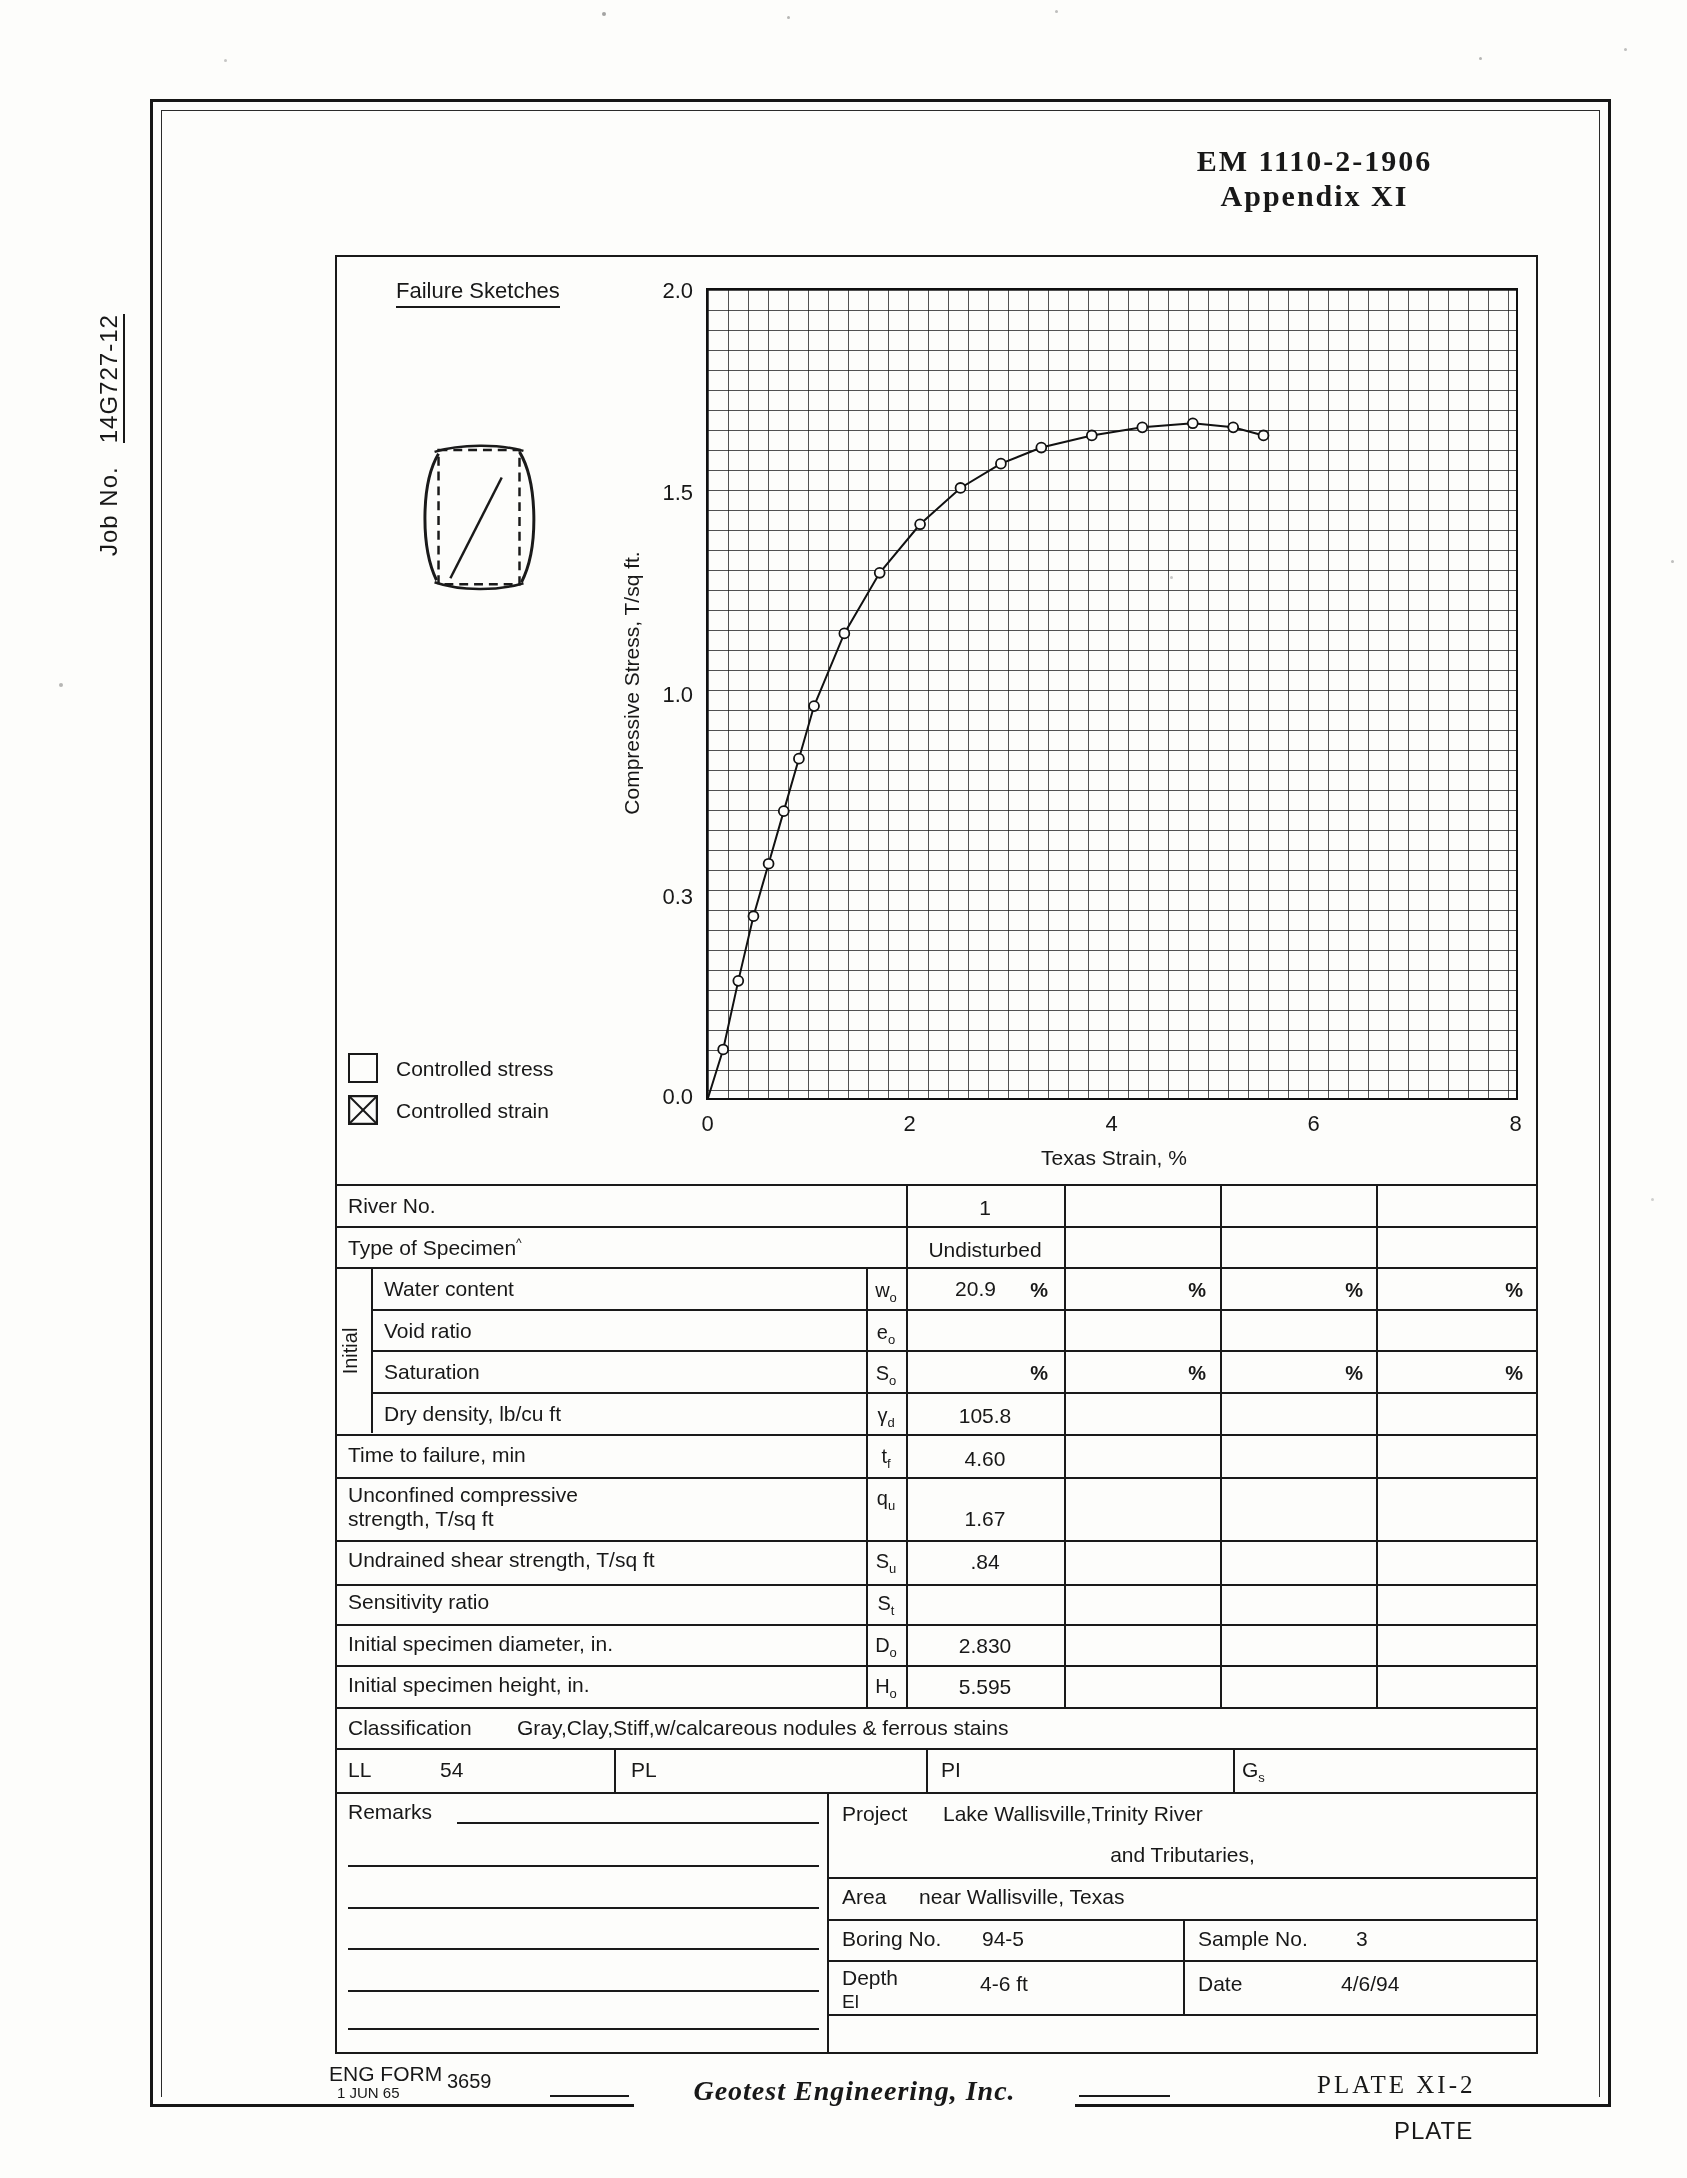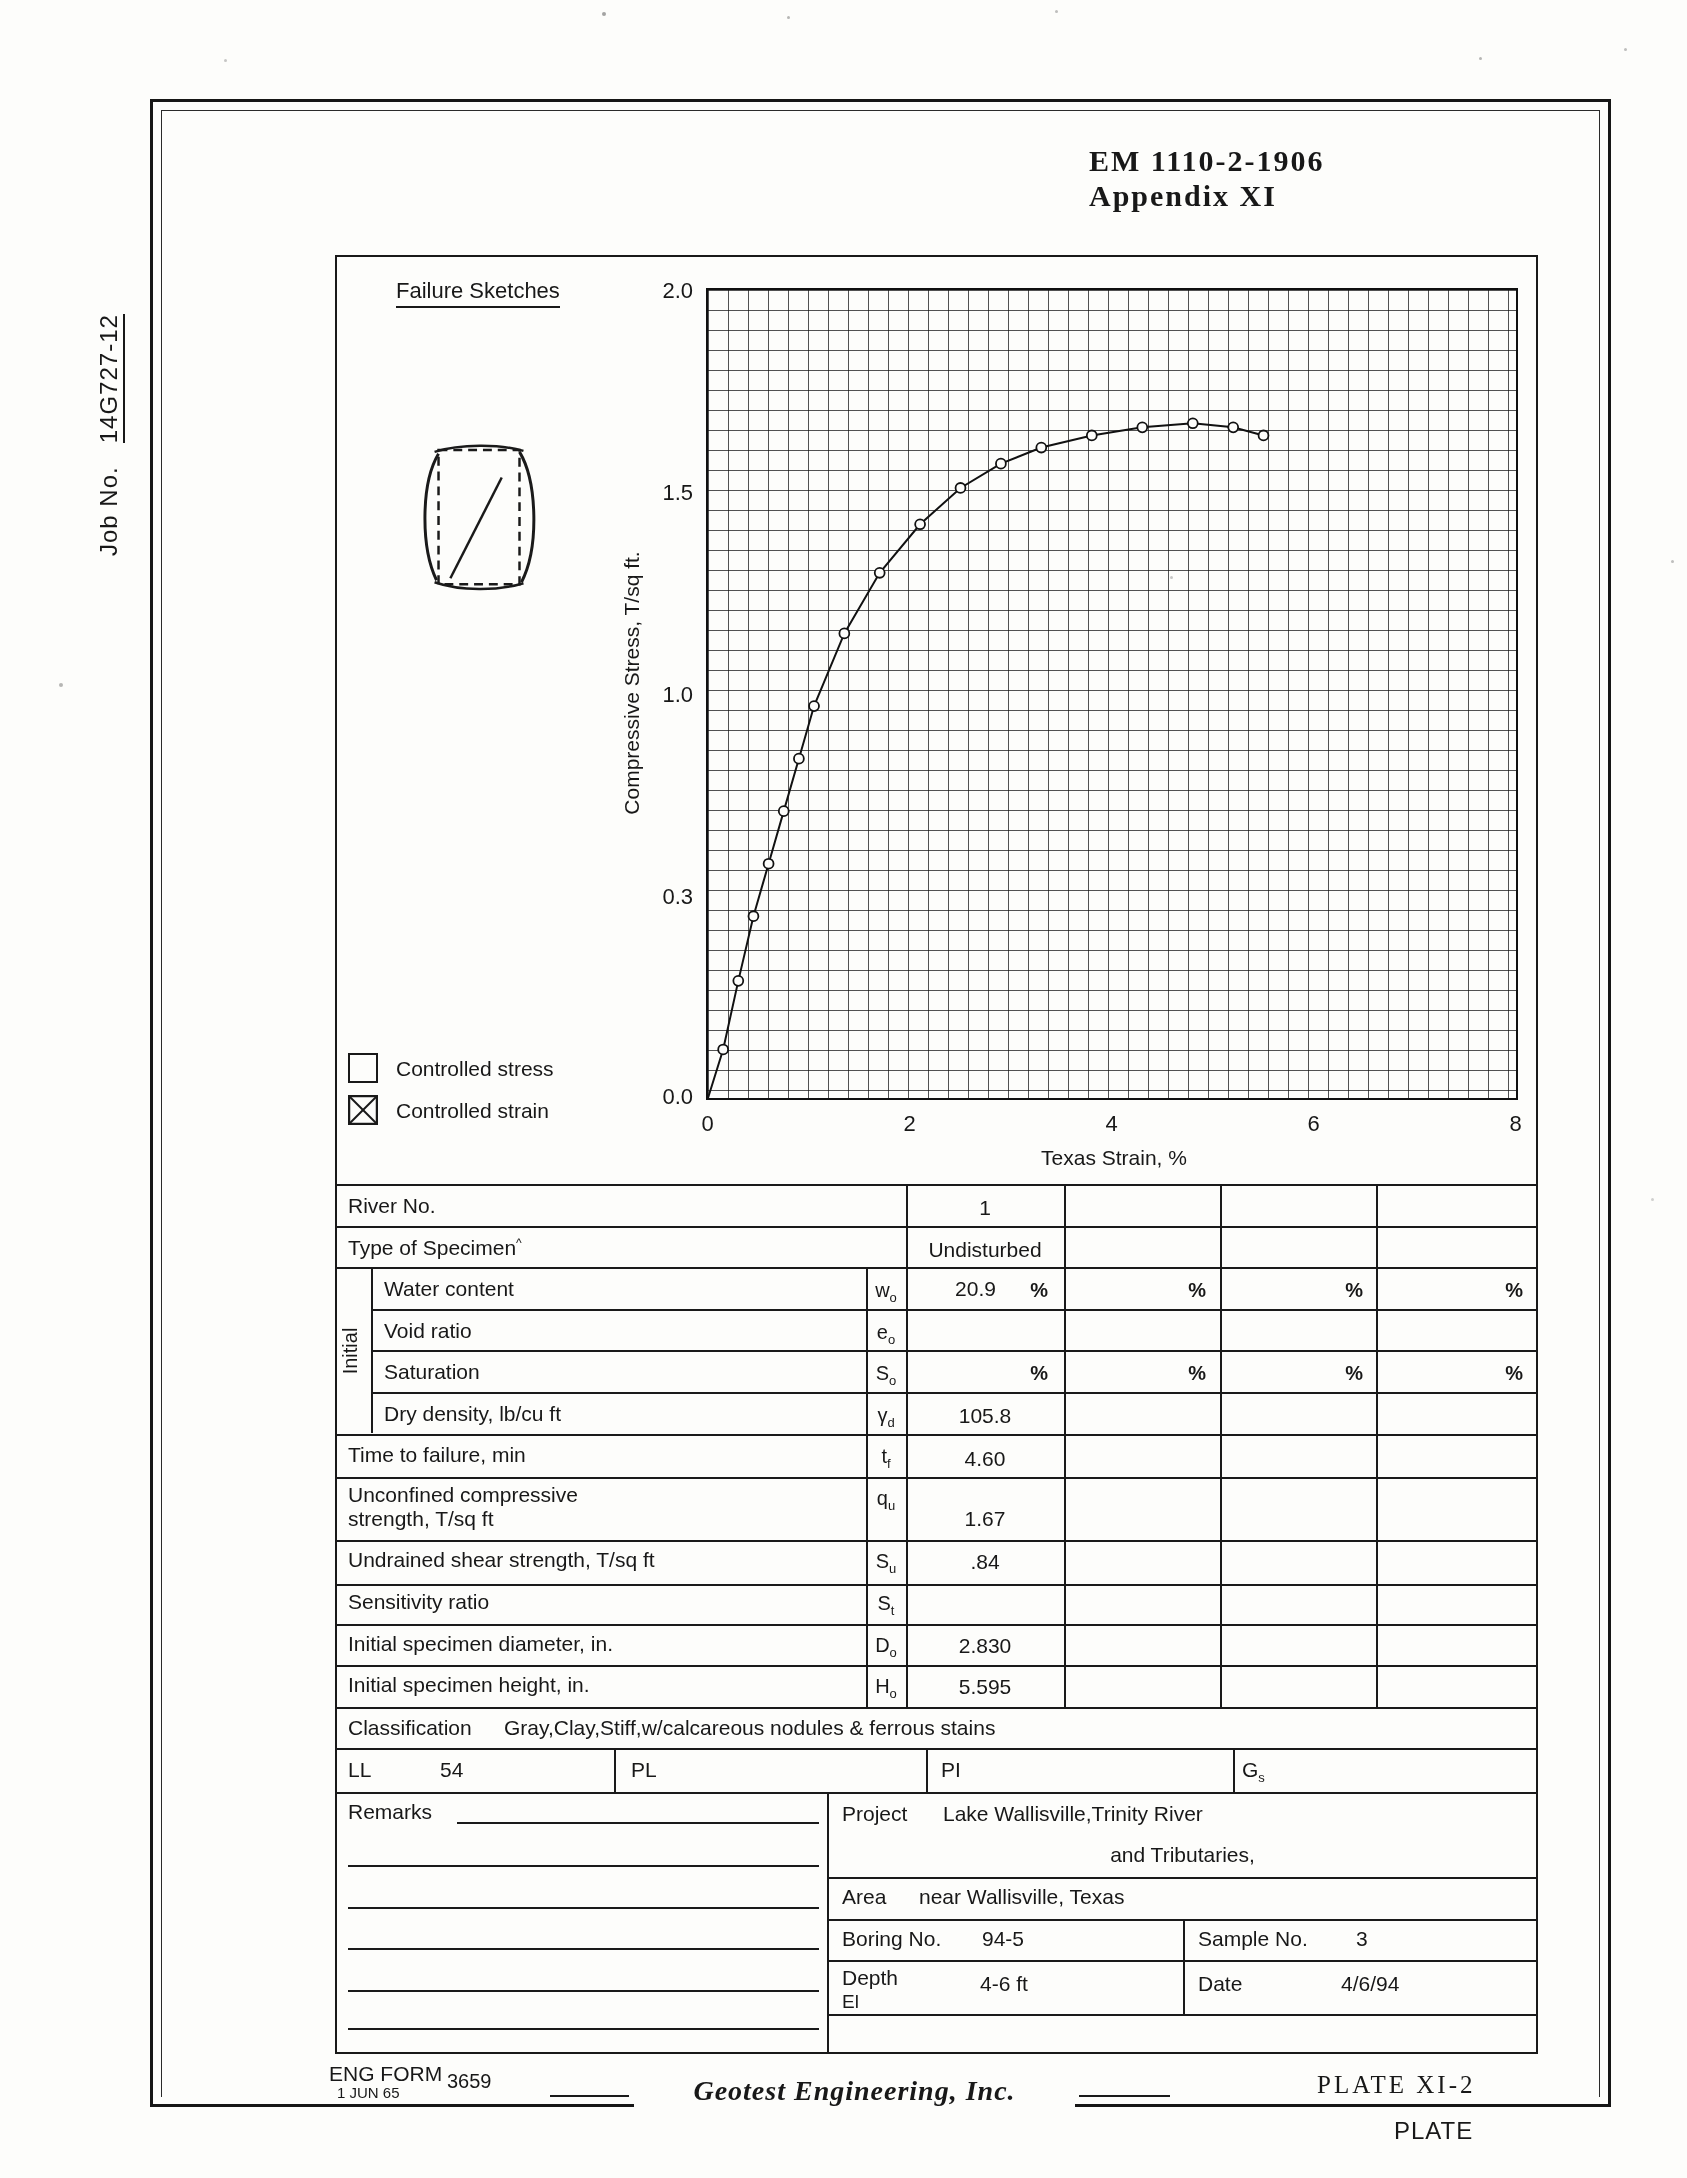--- a/index.html
+++ b/index.html
@@ -12,21 +12,21 @@
   sub{font-size:13px;line-height:0;}
   sup{font-size:12px;line-height:0;}
   .speck{position:absolute;background:#4a4a4a;border-radius:50%;}
 
   
   #outer-frame{left:150px;top:99px;width:1461px;height:2008px;border:3px solid #161616;box-sizing:border-box;}
   #inner-frame2{left:161px;top:110px;width:1439px;height:1987px;border:1px solid #2a2a2a;border-bottom:none;box-sizing:border-box;}
   #content-box{left:335px;top:255px;width:1203px;height:1799px;border:2px solid #191919;box-sizing:border-box;}
 
   
-  #header{left:1089px;top:143px;width:451px;text-align:left;
+  #header{left:1089px;top:143px;width:451px;text-align:center;
           font-family:"Liberation Serif",serif;font-size:30px;line-height:35px;
           font-weight:bold;letter-spacing:2px;}
 
   
   #job-no{left:95px;top:556px;transform:rotate(-90deg);transform-origin:0 0;
           font-size:24px;letter-spacing:1px;white-space:nowrap;}
   #job-no .u{border-bottom:2px solid #181818;padding-bottom:1px;}
 
   
   #plot{left:706px;top:288px;width:808px;height:808px;border:2px solid #101010;
@@ -253,21 +253,21 @@
   </div>
   <div class="v1" style="top:1634px">2.830</div>
 
   <div class="t" style="left:348px;top:1673px">Initial specimen height, in.</div>
   <div class="sym" style="top:1675px">
     <span>H</span><sub>o</sub>
   </div>
   <div class="v1" style="top:1675px">5.595</div>
 
   <div class="t" style="left:348px;top:1716px">Classification</div>
-  <div class="t" style="left:504px;top:1716px">Gray,Clay,Stiff,w/calcareous nodules &amp; ferrous stains</div>
+  <div class="t" style="left:517px;top:1716px">Gray,Clay,Stiff,w/calcareous nodules &amp; ferrous stains</div>
 
   <div class="t" style="left:348px;top:1758px">LL</div>
   <div class="t" style="left:440px;top:1758px">54</div>
   <div class="t" style="left:631px;top:1758px">PL</div>
   <div class="t" style="left:941px;top:1758px">PI</div>
   <div class="t" style="left:1242px;top:1758px">
     <span>G</span><sub>s</sub>
   </div>
 
   <div class="t" style="left:348px;top:1800px">Remarks</div>

